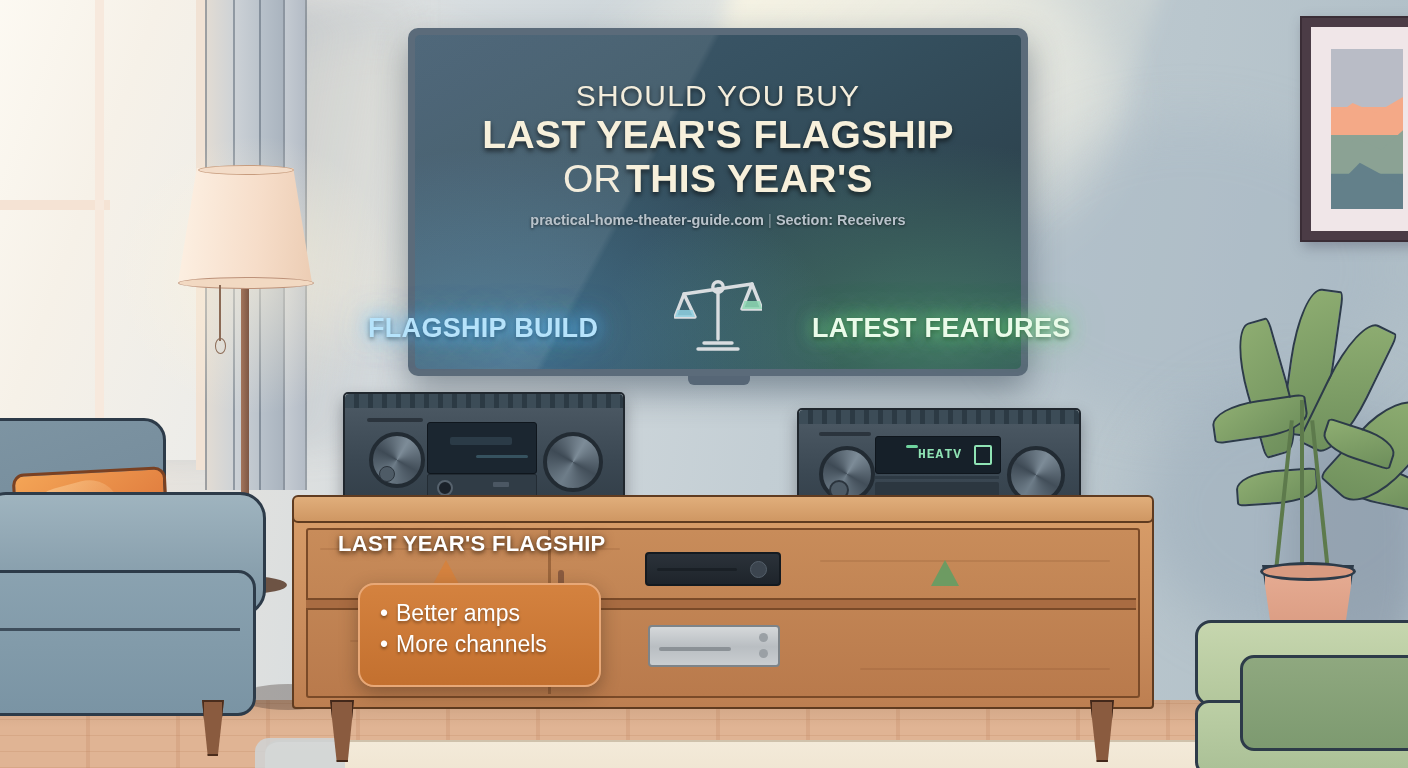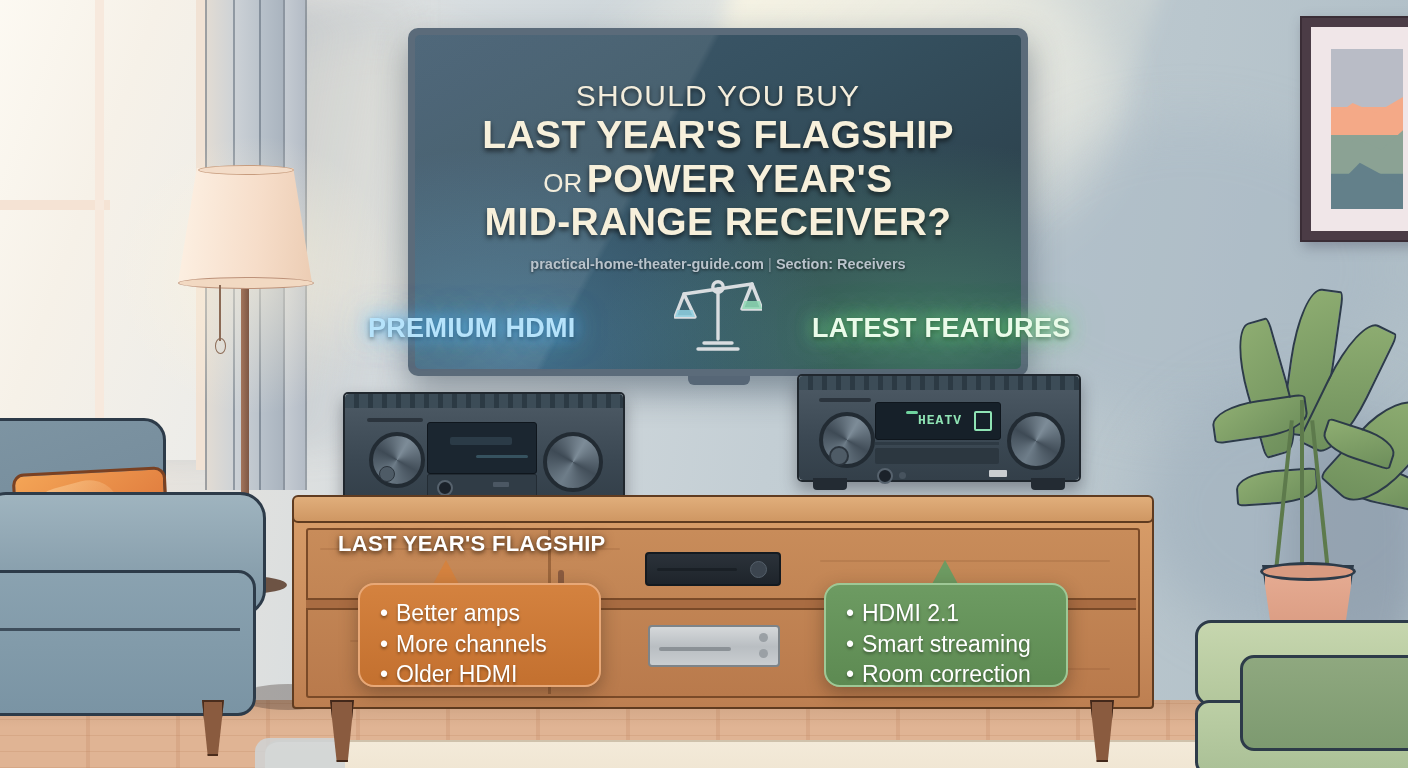--- a/index.html
+++ b/index.html
@@ -120,21 +120,21 @@
        linear-gradient(150deg,#3f5a6e 0%,#35505f 40%,#2e4450 70%,#2b4150 100%);}
   #tvSheen{position:absolute;left:0;top:0;width:100%;height:100%;
      background:linear-gradient(118deg,rgba(255,255,255,.085) 0%,rgba(255,255,255,.085) 38%,rgba(255,255,255,0) 39%);}
   #tvStand{left:688px;top:376px;width:62px;height:9px;border-radius:0 0 6px 6px;background:#566676;}
 
   #tvText{position:absolute;left:0;top:44px;width:100%;text-align:center;}
   .t-line1{font-size:30px;letter-spacing:1.2px;color:#f3eddc;font-weight:400;
      text-shadow:0 2px 4px rgba(0,0,0,.55);}
   .t-big{font-size:39px;font-weight:bold;color:#f7f0db;letter-spacing:.4px;line-height:1.12;
      text-shadow:0 3px 5px rgba(0,0,0,.6);}
-  .t-or{font-size:26px;font-weight:400;color:#f3eddc;}
+  .t-or{font-size:39px;font-weight:400;color:#f3eddc;}
   .t-sub{margin-top:12px;font-size:14.5px;font-weight:bold;color:#b9c3cb;
      text-shadow:0 1px 3px rgba(0,0,0,.6);}
   .t-sub .sep{opacity:.6;font-weight:400;}
 
   #scales{position:absolute;left:50%;top:242px;transform:translateX(-50%);}
 
   
   .gl{position:absolute;font-weight:bold;font-size:27px;line-height:1.08;letter-spacing:.3px;}
   #glLeft{left:368px;top:314px;color:#b6e3fb;text-align:left;
      text-shadow:0 0 16px rgba(90,190,255,.95),0 0 32px rgba(90,190,255,.6),0 2px 4px rgba(0,0,0,.5);}
@@ -147,21 +147,21 @@
   .recvTop{position:absolute;left:0;top:0;width:100%;height:16px;border-radius:4px 4px 0 0;
      background:repeating-linear-gradient(90deg,#3c4c57 0px,#3c4c57 9px,#2c3a44 9px,#2c3a44 14px);}
   .recvBody{position:absolute;left:0;top:14px;width:100%;bottom:0;border-radius:0 0 4px 4px;
      background:linear-gradient(180deg,#4a5762,#3b4853 55%,#333f49);}
   .knob{position:absolute;border-radius:50%;background:conic-gradient(from 210deg,#6e7d89,#3e4a55,#7d8c98,#424e59,#6e7d89);
      border:4px solid #222b33;}
   .screen{position:absolute;border-radius:3px;background:#1b2630;border:1px solid #0f161d;}
   .foot{position:absolute;height:12px;border-radius:0 0 4px 4px;background:#232b33;}
 
   #recvL{left:343px;top:392px;width:278px;height:108px;}
-  #recvR{left:797px;top:374px;width:280px;height:104px;}
+  #recvR{left:797px;top:408px;width:280px;height:104px;}
 
   
   #consoleTop{left:292px;top:495px;width:858px;height:24px;border-radius:6px;
      background:linear-gradient(180deg,#e0ae7b,#cf9763);border:2.5px solid #5f3b20;}
   #consoleBody{left:292px;top:515px;width:858px;height:190px;border-radius:4px;
      background:linear-gradient(180deg,#d79c68,#c98c5c 60%,#bd7f51);border:2.5px solid #5f3b20;}
   #consoleInner{left:306px;top:528px;width:830px;height:166px;border-radius:3px;
      background:linear-gradient(180deg,#c88c5a,#b97a4c);border:2px solid #7a4a28;}
   #shelfDiv{left:306px;top:598px;width:830px;height:8px;background:#a96c42;border-top:2px solid #7a4a28;border-bottom:2px solid #7a4a28;}
   .woodgrain{position:absolute;background:rgba(120,70,35,.16);height:2px;border-radius:2px;}
@@ -289,23 +289,22 @@
   <div class="abs" id="tvGlow"></div>
   <div class="abs" id="tv">
     <div id="tvInner">
       <div id="tvSheen"></div>
 
       <div id="tvText">
         <div class="t-line1">SHOULD YOU BUY</div>
         <div class="t-big">LAST YEAR'S FLAGSHIP</div>
         <div style="line-height:1.12;">
           <span class="t-or">OR</span>
-          <span class="t-big">POWER YEAR'S</span>
+          <span class="t-big">THIS YEAR'S</span>
         </div>
-        <div class="t-big">MID-RANGE RECEIVER?</div>
         <div class="t-sub">
           <span>practical-home-theater-guide.com</span>
           <span class="sep">|</span>
           <span>Section: Receivers</span>
         </div>
       </div>
 
       <div id="scales">
         <svg width="88" height="78" viewBox="0 0 88 78">
           <g stroke="#d9dde0" stroke-width="3.4" fill="none" stroke-linecap="round" stroke-linejoin="round">
@@ -319,21 +318,21 @@
           <circle cx="44" cy="10" r="5.2" fill="none" stroke="#d9dde0" stroke-width="3.4"></circle>
           <path d="M3.4 33 L18.6 33 L21 40 L1 40 Z" fill="#8fd0e0" opacity=".85"></path>
           <path d="M70.4 24 L85.6 24 L88 32 L68 32 Z" fill="#8fd9b4" opacity=".85"></path>
         </svg>
       </div>
     </div>
   </div>
   <div class="abs" id="tvStand"></div>
 
   <div class="gl" id="glLeft">
-    <div>PREMIUM HDMI</div>
+    <div>FLAGSHIP BUILD</div>
   </div>
   <div class="gl" id="glRight">
     <div>LATEST FEATURES</div>
   </div>
 
   <div class="abs recv" id="recvL">
     <div class="recvTop"></div>
     <div class="recvBody">
       <div class="knob" style="left:24px;top:24px;width:48px;height:48px;"></div>
       <div class="knob" style="left:198px;top:24px;width:52px;height:52px;"></div>
@@ -396,26 +395,18 @@
     <div id="devBotD2"></div>
   </div>
 
   <div class="cap" id="capL">LAST YEAR'S FLAGSHIP</div>
 
   <div class="tail" id="tailL"></div>
   <div class="callout" id="calloutL">
     <ul>
       <li><span class="bul">•</span><span>Better amps</span></li>
       <li><span class="bul">•</span><span>More channels</span></li>
-      <li><span class="bul">•</span><span>Older HDMI</span></li>
     </ul>
   </div>
 
   <div class="tail" id="tailR"></div>
-  <div class="callout" id="calloutR">
-    <ul>
-      <li><span class="bul">•</span><span>HDMI 2.1</span></li>
-      <li><span class="bul">•</span><span>Smart streaming</span></li>
-      <li><span class="bul">•</span><span>Room correction</span></li>
-    </ul>
-  </div>
 
 </div>
 
 </body></html>

